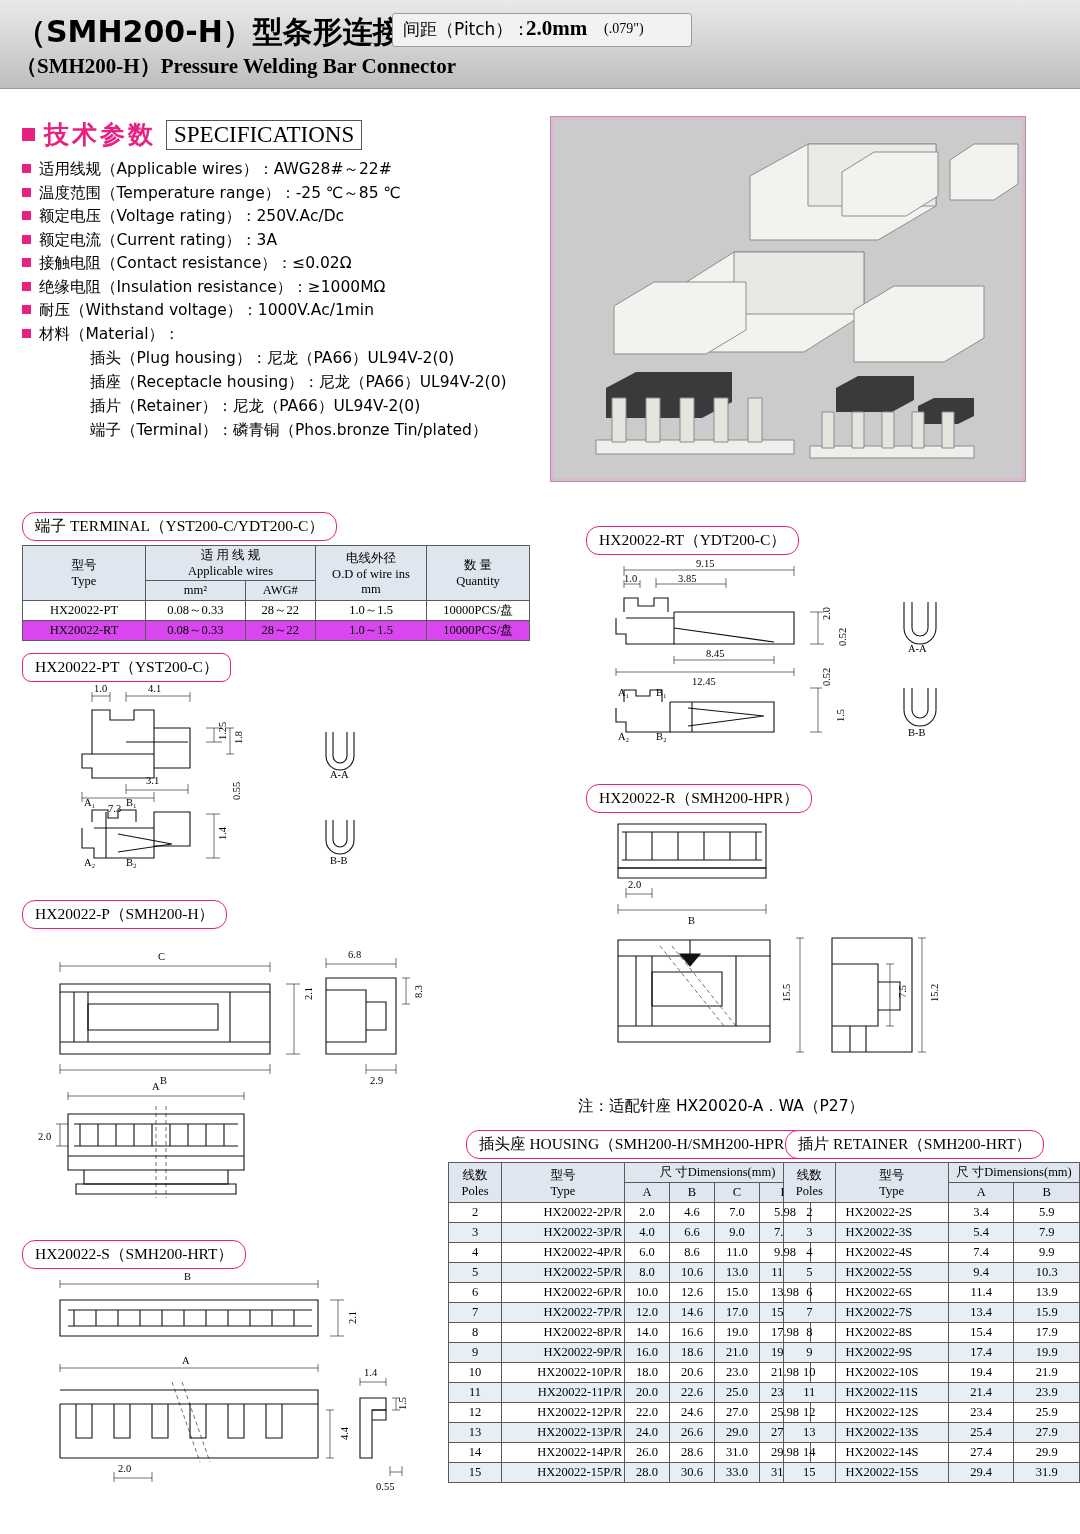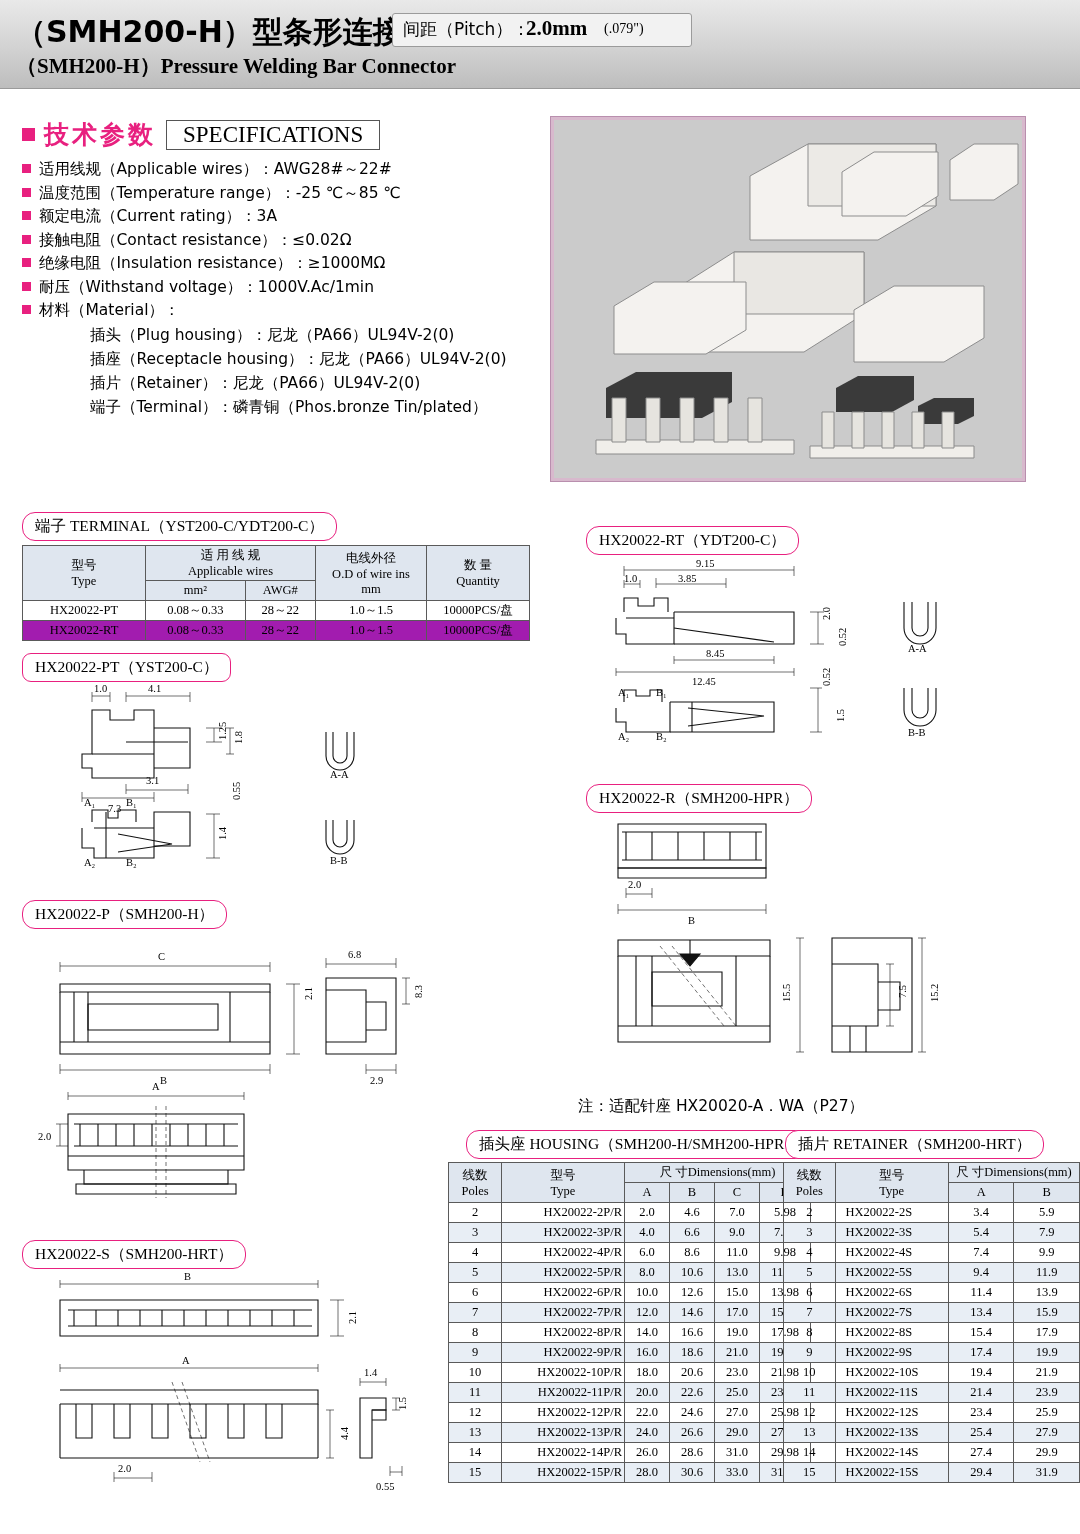--- a/index.html
+++ b/index.html
@@ -46,21 +46,21 @@
   .spec-title .sq{
     display:inline-block;width:13px;height:13px;background:#e8207f;
     vertical-align:middle;margin-right:9px;
   }
   .spec-title .cn{
     font-size:25px;font-weight:bold;color:#e8207f;vertical-align:middle;
     font-family:"DejaVu Sans",sans-serif;letter-spacing:3px;
   }
   .spec-title .en{
     display:inline-block;font-size:23px;vertical-align:middle;margin-left:10px;
-    border:1px solid #555;padding:1px 16px;font-family:"Liberation Serif",serif;
+    border:1px solid #555;padding:1px 7px;font-family:"Liberation Serif",serif;
   }
   .spec-list{position:absolute;left:22px;top:158px;width:530px;}
   .spec-row{
     font-size:15.5px;line-height:23.5px;white-space:nowrap;
     font-family:"DejaVu Sans",sans-serif;
   }
   .spec-row .bul{
     display:inline-block;width:9px;height:9px;background:#e8207f;
     margin-right:8px;vertical-align:1px;
   }
@@ -116,20 +116,21 @@
   <div class="hdr-en">（SMH200-H）Pressure Welding Bar Connector</div>
 </div>
 
 <div class="spec-title">
   <span class="sq"></span><span class="cn">技术参数</span><span class="en">SPECIFICATIONS</span>
 </div>
 
 <div class="spec-list">
   <div class="spec-row"><span class="bul"></span><span>适用线规（Applicable wires）：AWG28#～22#</span></div>
   <div class="spec-row"><span class="bul"></span><span>温度范围（Temperature range）：-25 ℃～85 ℃</span></div>
+  <div class="spec-row"><span class="bul"></span><span>额定电压（Voltage rating）：250V.Ac/Dc</span></div>
   <div class="spec-row"><span class="bul"></span><span>额定电流（Current rating）：3A</span></div>
   <div class="spec-row"><span class="bul"></span><span>接触电阻（Contact resistance）：≤0.02Ω</span></div>
   <div class="spec-row"><span class="bul"></span><span>绝缘电阻（Insulation resistance）：≥1000MΩ</span></div>
   <div class="spec-row"><span class="bul"></span><span>耐压（Withstand voltage）：1000V.Ac/1min</span></div>
   <div class="spec-row"><span class="bul"></span><span>材料（Material）：</span></div>
   <div class="spec-sub">插头（Plug housing）：尼龙（PA66）UL94V-2(0)</div>
   <div class="spec-sub">插座（Receptacle housing）：尼龙（PA66）UL94V-2(0)</div>
   <div class="spec-sub">插片（Retainer）：尼龙（PA66）UL94V-2(0)</div>
   <div class="spec-sub">端子（Terminal）：磷青铜（Phos.bronze Tin/plated）</div>
 </div>
@@ -203,21 +204,21 @@
     <td>mm²</td>
     <td>AWG#</td>
   </tr>
   <tr>
     <td>HX20022-PT</td>
     <td>0.08～0.33</td>
     <td>28～22</td>
     <td>1.0～1.5</td>
     <td>10000PCS/盘</td>
   </tr>
-  <tr style="background:#a21caf;">
+  <tr style="background:#d946ef;">
     <td>HX20022-RT</td>
     <td>0.08～0.33</td>
     <td>28～22</td>
     <td>1.0～1.5</td>
     <td>10000PCS/盘</td>
   </tr>
 </tbody>
   </table>
 
 <div class="pill" style="left:22px;top:653px;border-radius:9px;">HX20022-PT（YST200-C）</div>
@@ -622,21 +623,21 @@
   <tr>
         <td>4</td>
         <td class="c-type">HX20022-4S</td>
         <td>7.4</td>
         <td>9.9</td>
       </tr>
   <tr style="background:#e8eef5;">
         <td>5</td>
         <td class="c-type">HX20022-5S</td>
         <td>9.4</td>
-        <td>11.9</td>
+        <td>10.3</td>
       </tr>
   <tr>
         <td>6</td>
         <td class="c-type">HX20022-6S</td>
         <td>11.4</td>
         <td>13.9</td>
       </tr>
   <tr style="background:#e8eef5;">
         <td>7</td>
         <td class="c-type">HX20022-7S</td>

